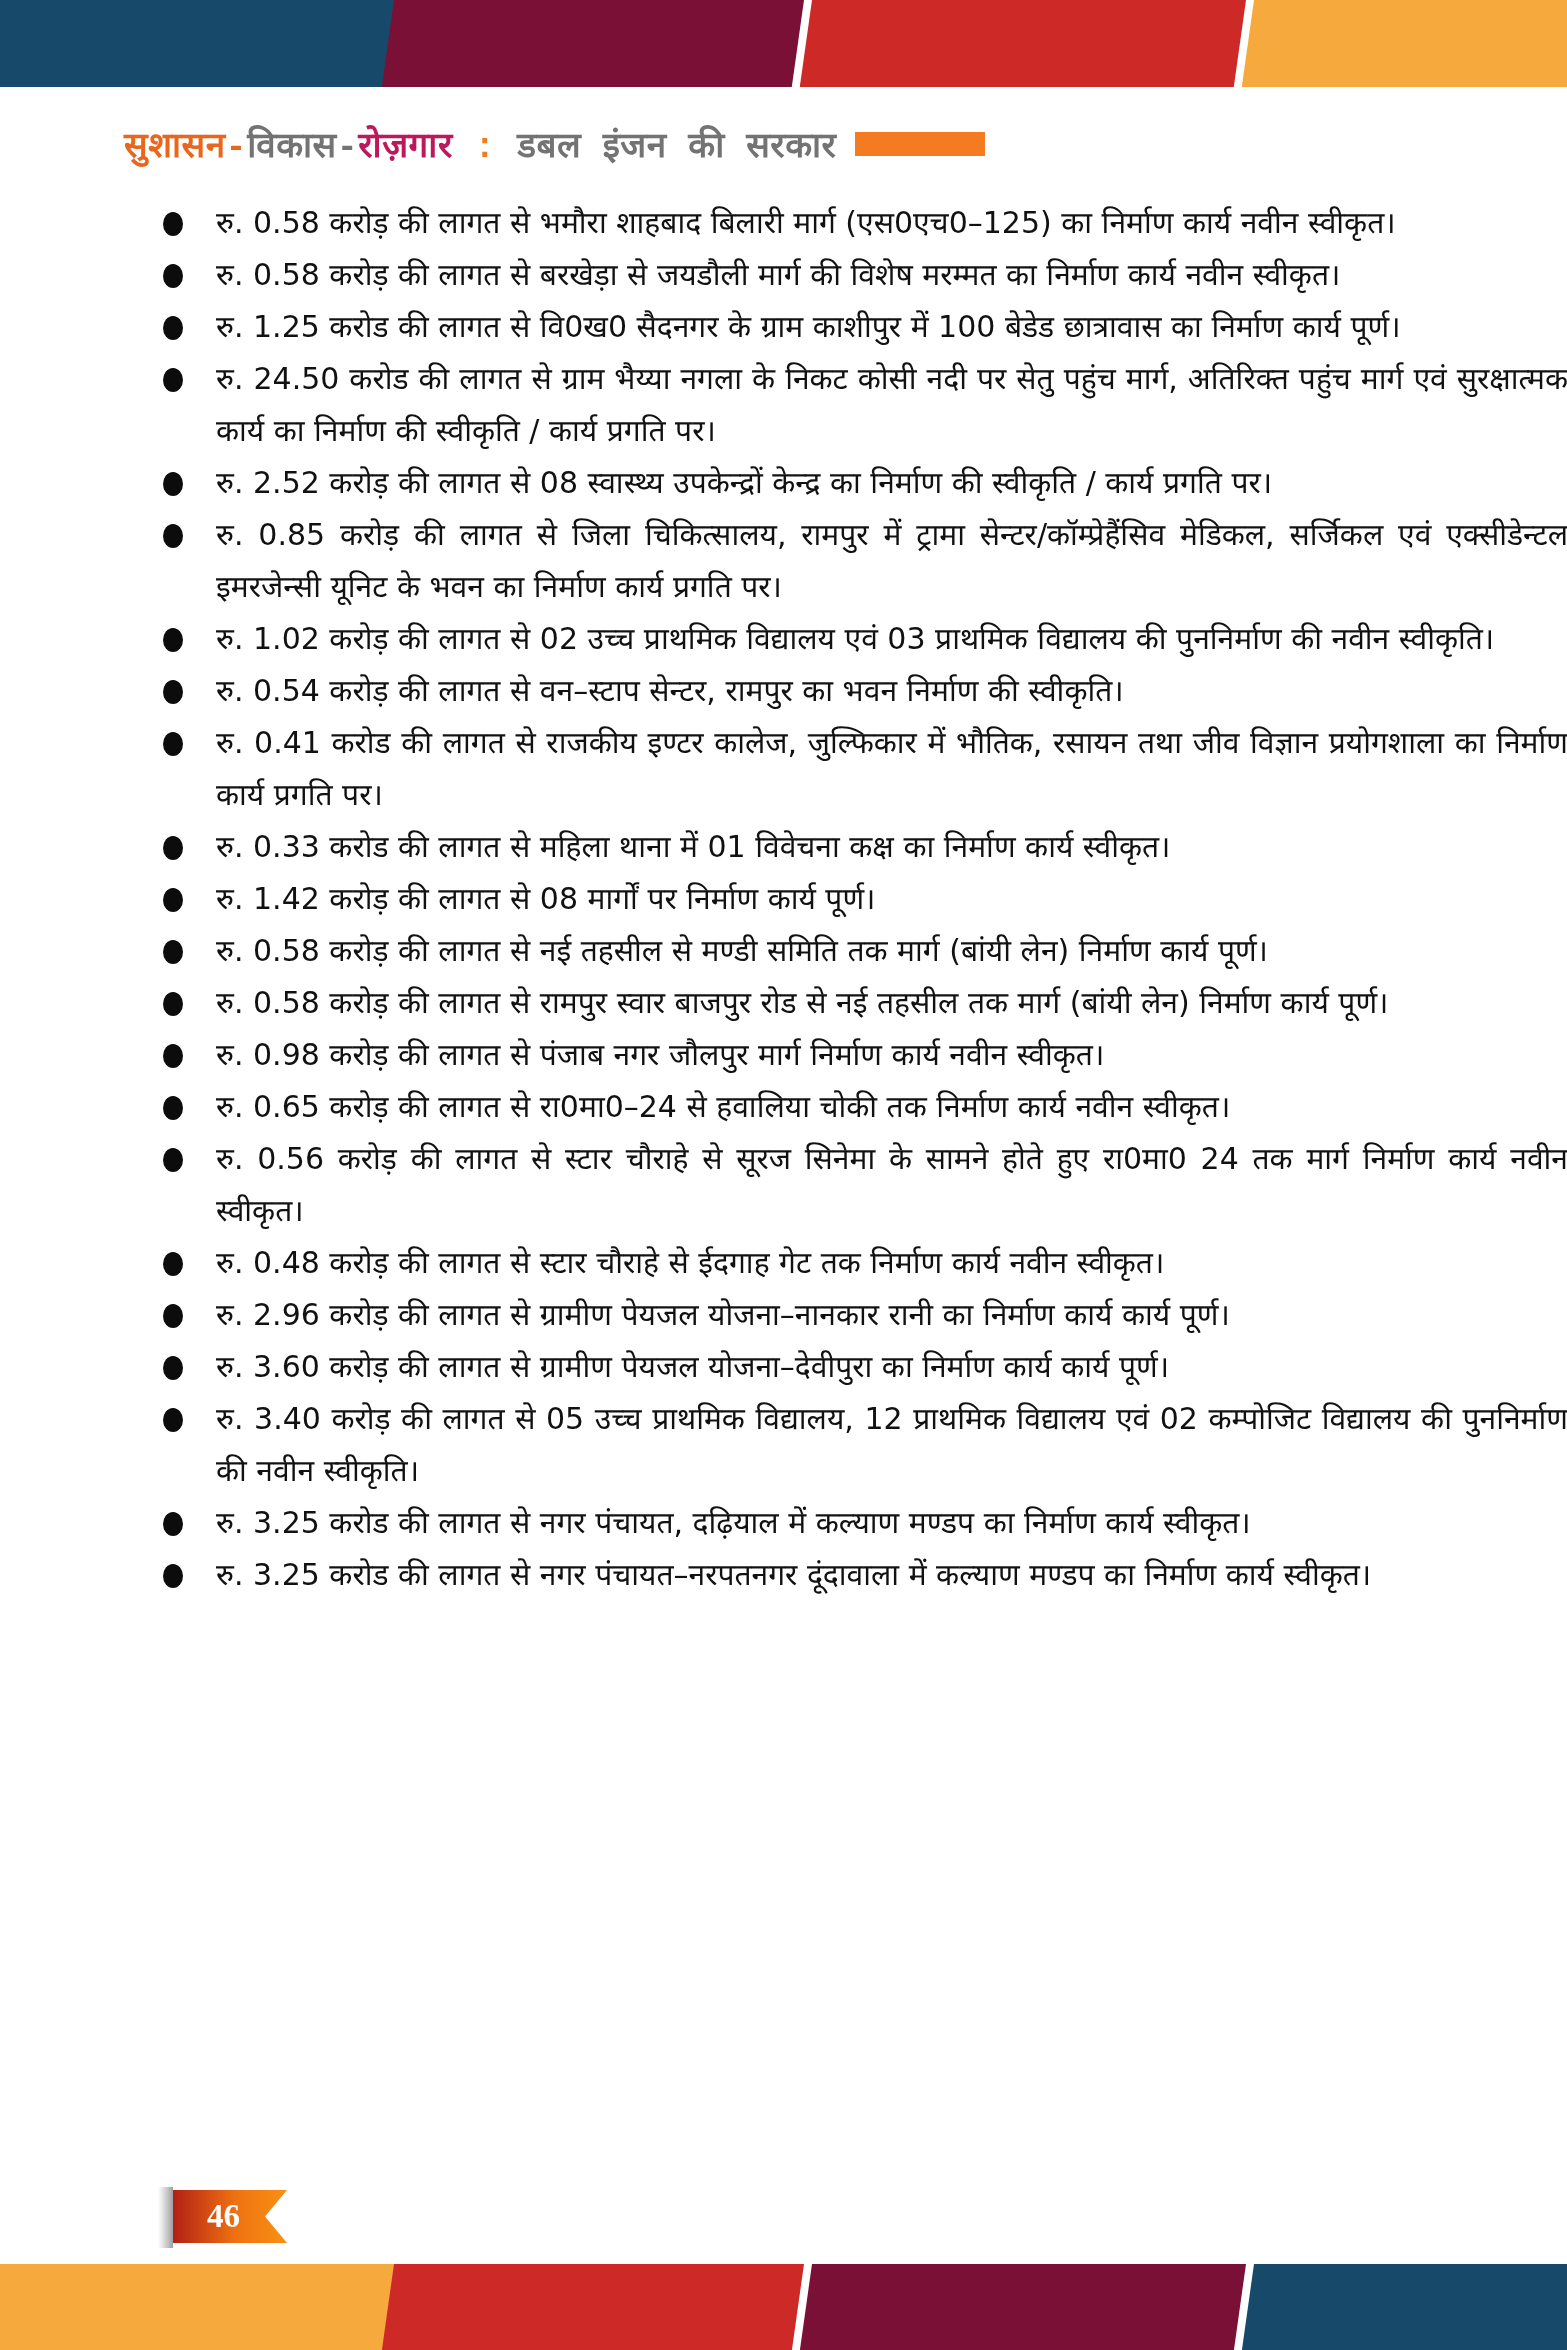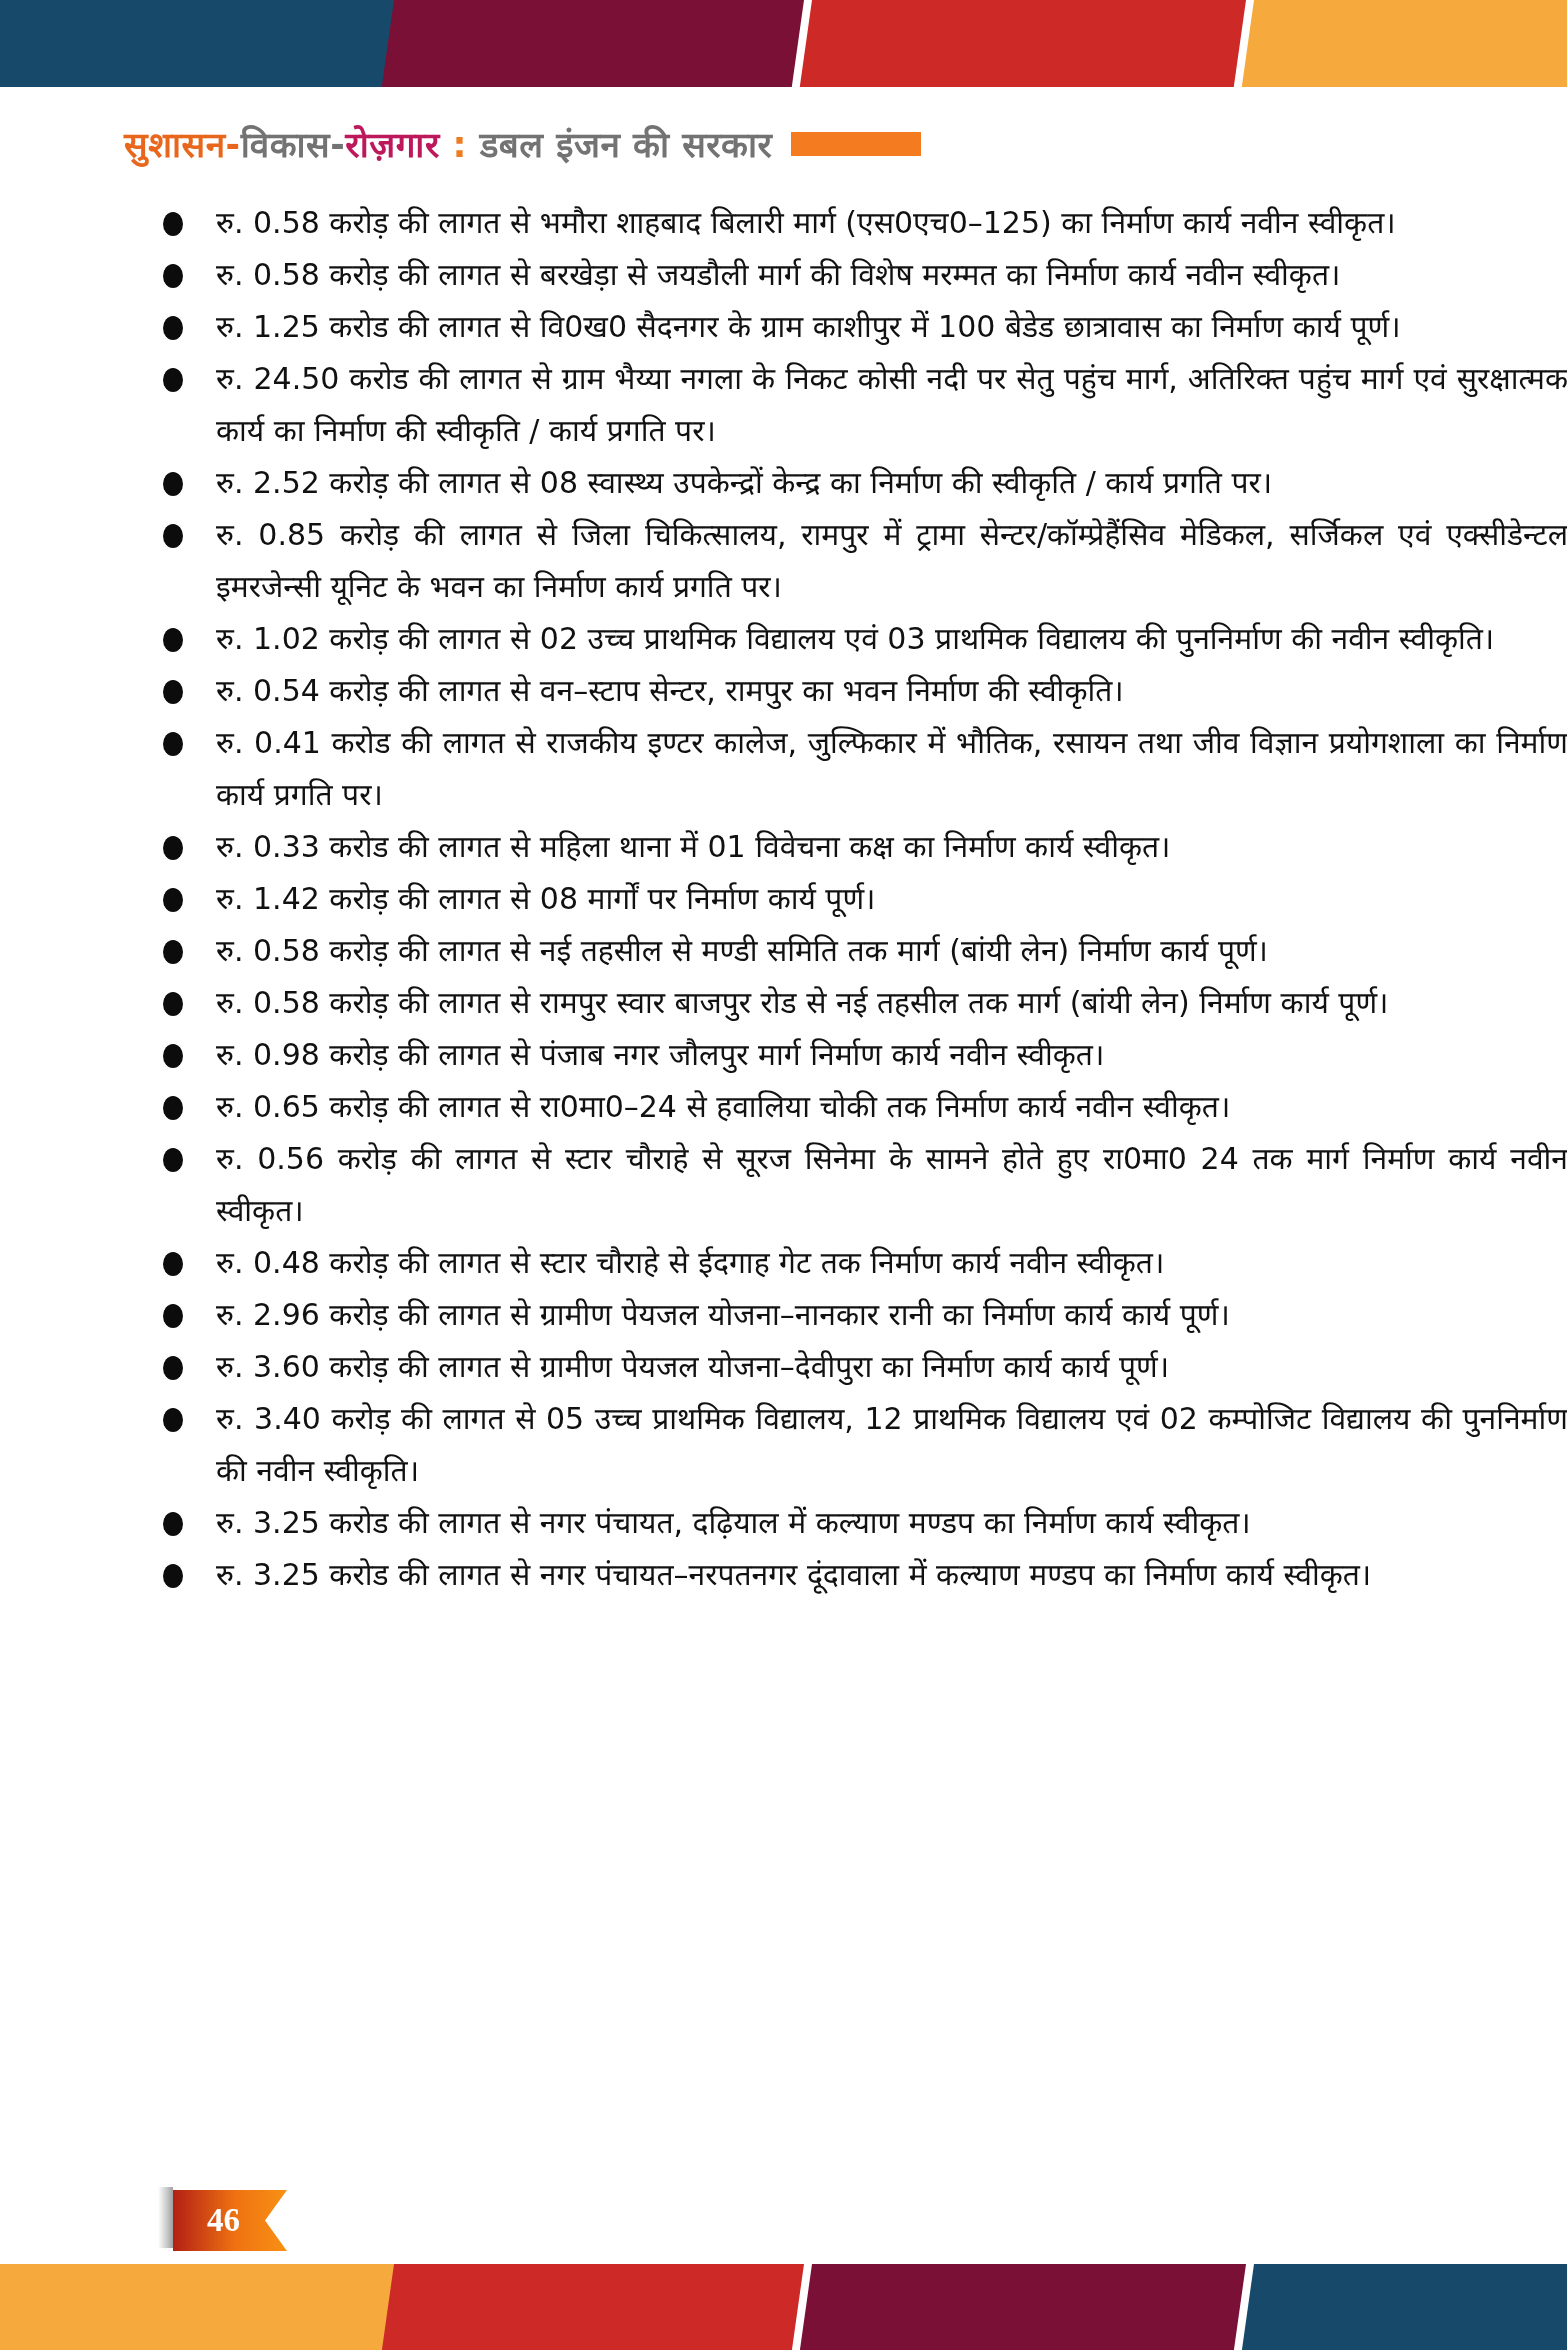--- a/index.html
+++ b/index.html
@@ -8,32 +8,32 @@
 
   
   .band{position:absolute;left:0;width:100%;height:87px;overflow:hidden;}
   .band-top{top:0;}
   .band-bottom{bottom:0;}
   .band-piece{position:absolute;top:0;height:100%;transform:skewX(-8deg);transform-origin:0 0;}
 
   
   .header{position:absolute;top:120px;left:124px;right:126px;display:flex;align-items:center;}
   .header-title{font-size:35px;font-weight:bold;letter-spacing:0.5px;white-space:nowrap;}
-  .header-title span{display:inline;}
+  .header-title span{display:inline;font-family:Liberation Mono, monospace;}
   .header-bar{display:inline-block;width:130px;height:24px;margin-left:18.4px;flex:0 0 auto;}
 
   
   .content{position:absolute;top:197px;left:0;right:0;}
   .item{position:relative;padding-left:216px;
         font-size:30px;line-height:52px;color:#111111;
         text-align:justify;text-align-last:left;}
   .dot{position:absolute;left:163px;top:14.7px;width:20px;height:24px;border-radius:50%;background:#0c0c0c;}
 
   
-  .ribbon{position:absolute;left:173px;top:2190px;width:114px;height:61px;
+  .ribbon{position:absolute;left:173px;top:2190px;width:114px;height:53px;
           background:linear-gradient(to right,#b22014 0%,#ef7212 55%,#f89113 100%);
           clip-path:polygon(0 0,100% 0,calc(100% - 22px) 50%,100% 100%,0 100%);
           display:flex;align-items:center;justify-content:center;}
   .ribbon-fold{position:absolute;left:158px;top:2187px;width:14.7px;height:61px;
                background:linear-gradient(to right,#ffffff 0%,#c9c9c9 60%,#9f9f9f 100%);}
   .page-num{font-family:"Liberation Serif","DejaVu Serif",serif;font-weight:bold;
             font-size:33px;color:#ffffff;margin-right:13px;}
 </style>
 </head>
 <body>

